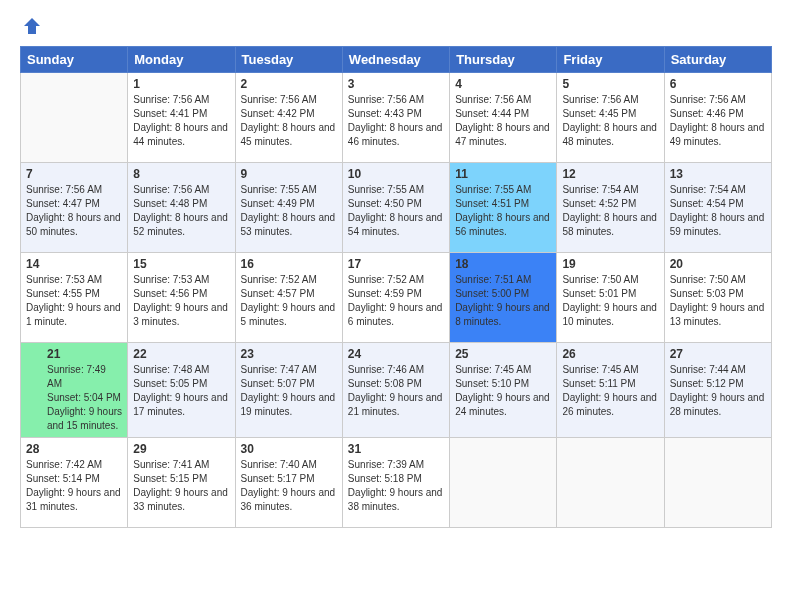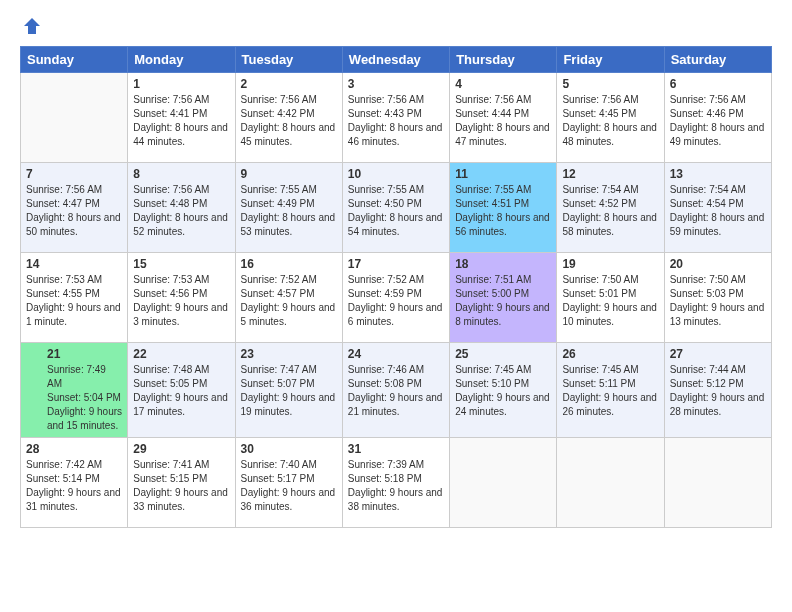--- a/index.html
+++ b/index.html
@@ -227,21 +227,21 @@
         <div class="day-info">
           Sunrise: 7:52 AM<br>Sunset: 4:57 PM<br>Daylight: 9 hours and 5 minutes.
         </div>
       </td>
         <td style="background-color: rgb(255, 255, 255);">
         <div class="day-number">17</div>
         <div class="day-info">
           Sunrise: 7:52 AM<br>Sunset: 4:59 PM<br>Daylight: 9 hours and 6 minutes.
         </div>
       </td>
-        <td style="background-color: #c4b5fd;">
+        <td style="background-color: #3b82f6;">
         <div class="day-number">18</div>
         <div class="day-info">
           Sunrise: 7:51 AM<br>Sunset: 5:00 PM<br>Daylight: 9 hours and 8 minutes.
         </div>
       </td>
         <td style="background-color: rgb(255, 255, 255);">
         <div class="day-number">19</div>
         <div class="day-info">
           Sunrise: 7:50 AM<br>Sunset: 5:01 PM<br>Daylight: 9 hours and 10 minutes.
         </div>

